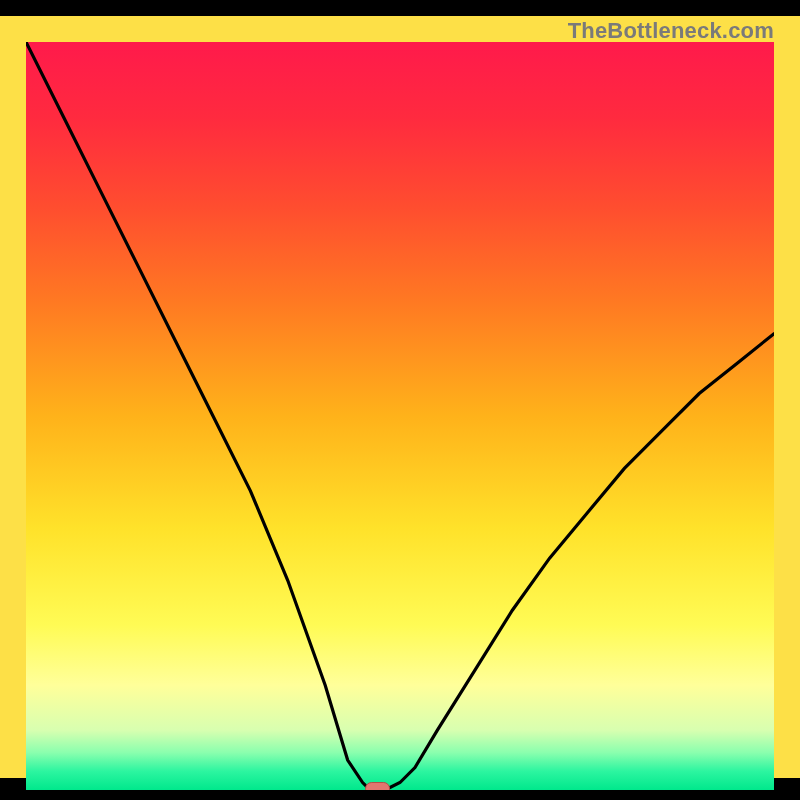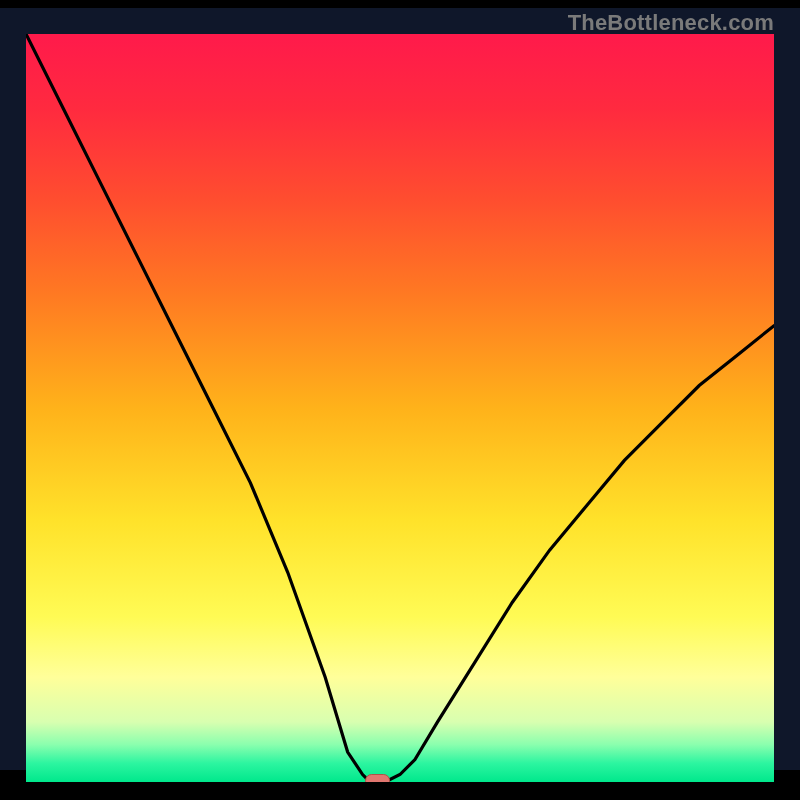--- a/index.html
+++ b/index.html
@@ -6,24 +6,24 @@
     margin: 0;
     padding: 0;
     width: 800px;
     height: 800px;
     background: #000;
     overflow: hidden;
   }
   .frame {
     position: absolute;
     left: 0;
-    top: 8px;
+    top: 16px;
     width: 800px;
     height: 762px;
-    background: #0f172a;
+    background: #fde047;
   }
   .plot {
     position: absolute;
     left: 26px;
     top: 26px;
     width: 748px;
     height: 748px;
   }
   .attribution {
     position: absolute;

